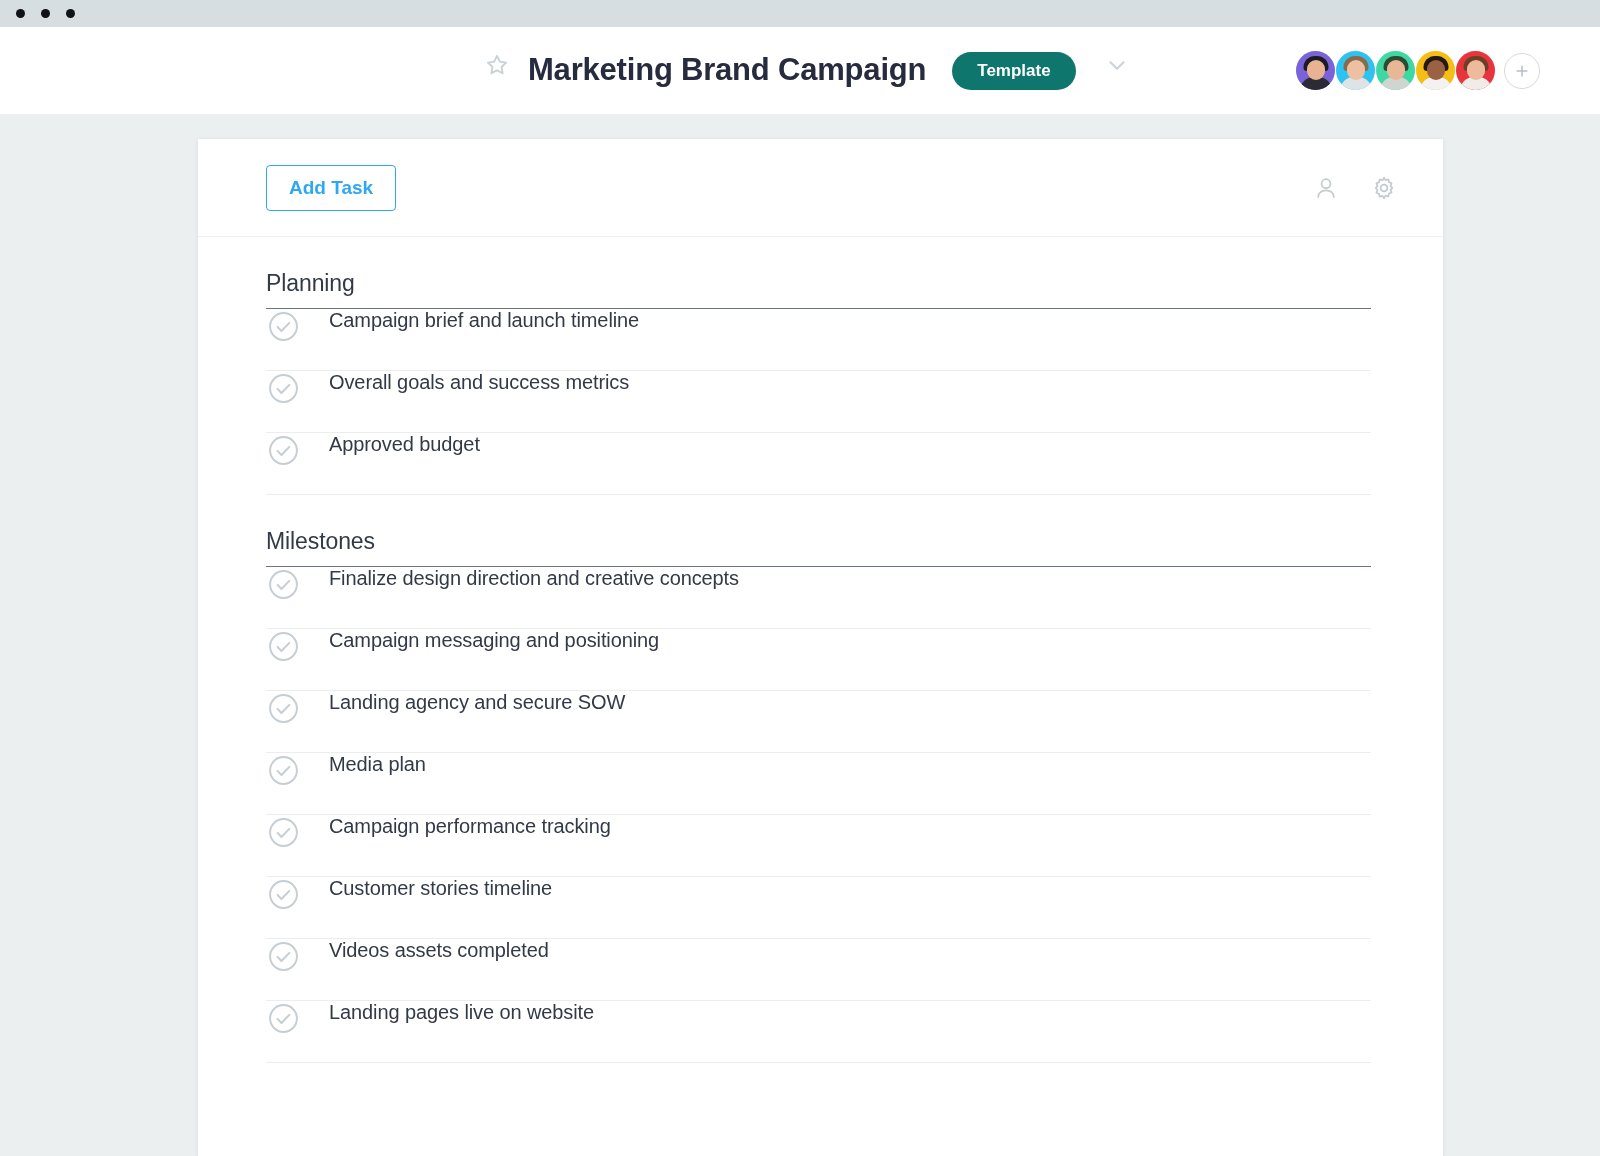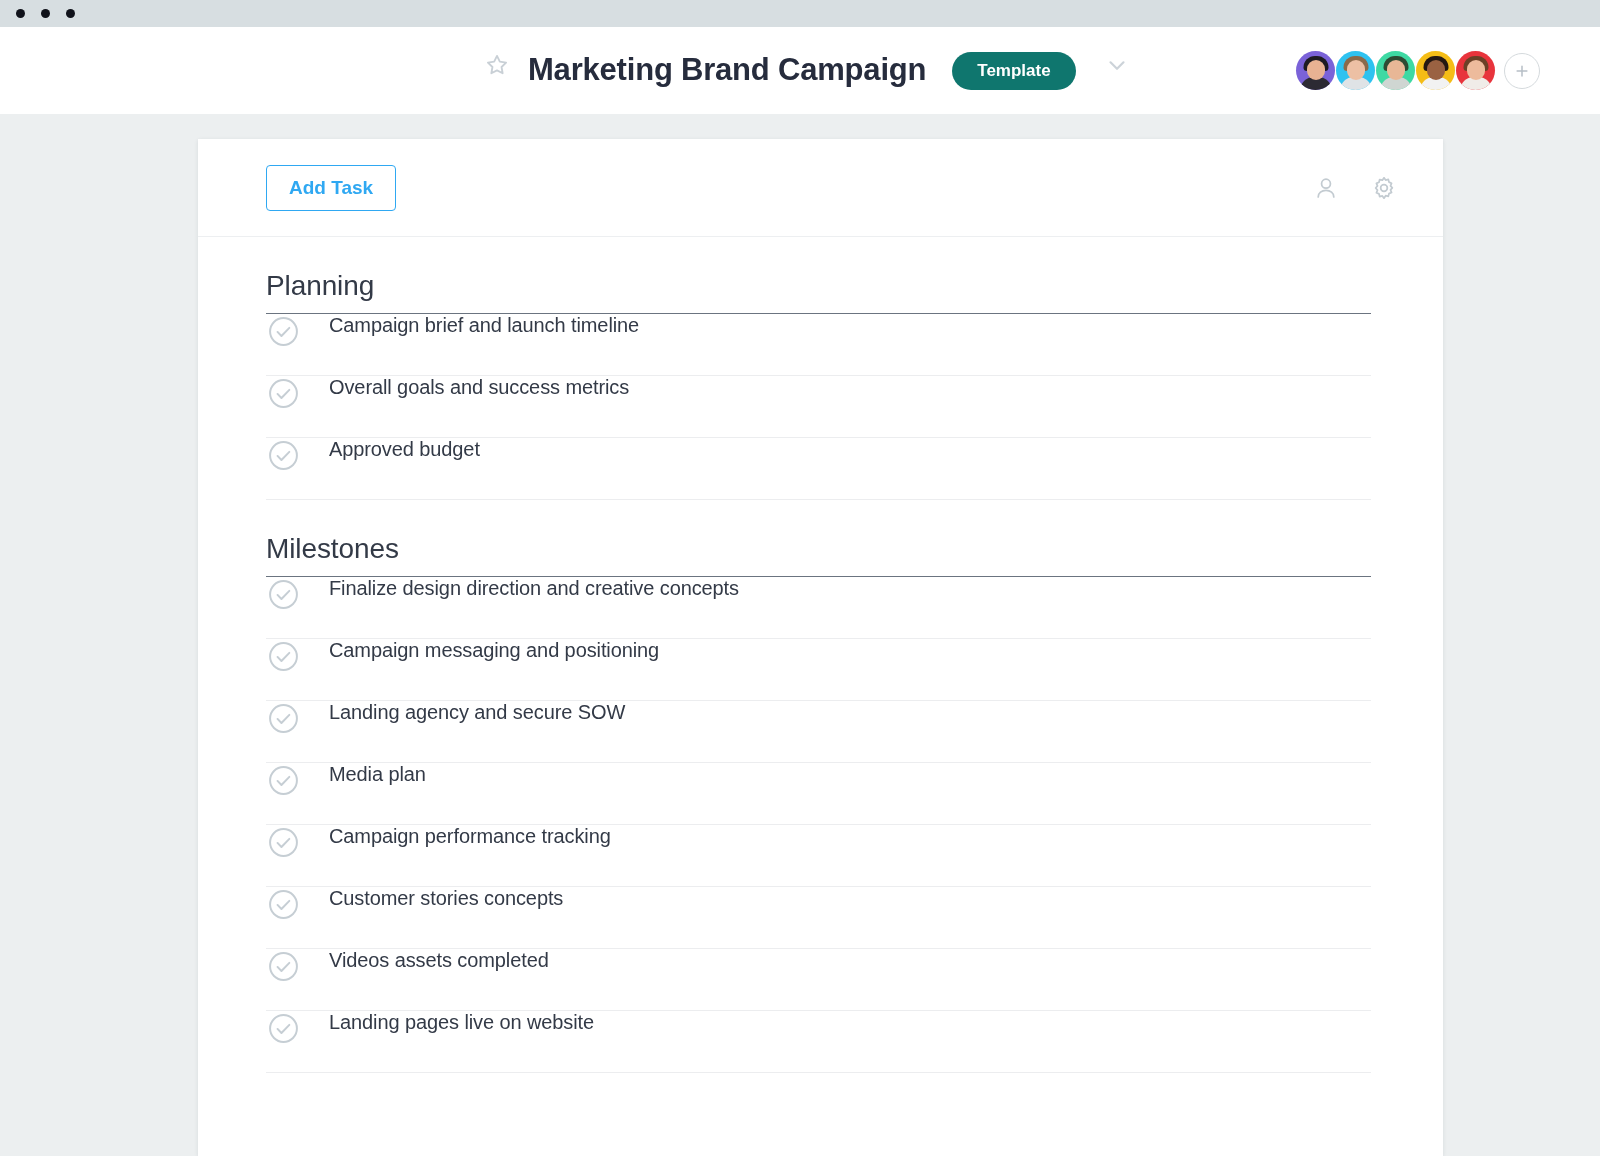--- a/index.html
+++ b/index.html
@@ -181,21 +181,21 @@
     height: 26px;
     display: block;
   }
 
   
   .list-body {
     padding: 0 72px 0 68px;
     box-sizing: border-box;
   }
   .section-title {
-    font-size: 28px;
+    font-size: 23px;
     color: #333a47;
     padding: 33px 0 11px 0;
     border-bottom: 1.6px solid #6b7480;
     letter-spacing: -0.1px;
   }
   .task-row {
     height: 61px;
     display: flex;
     align-items: flex-start;
     border-bottom: 1px solid #ecedef;
@@ -386,21 +386,21 @@
         <span class="task-label">Campaign performance tracking</span>
       </div>
 
       <div class="task-row">
         <span class="task-check-icon">
           <svg viewBox="0 0 24 24" width="35" height="35" fill="none" stroke="#c6ced4" stroke-width="1.35" stroke-linecap="round" stroke-linejoin="round">
             <circle cx="12" cy="12" r="9.2"></circle>
               <path d="M7.9 12.3l2.7 2.8 5.4-5.6"></path>
           </svg>
         </span>
-        <span class="task-label">Customer stories concepts</span>
+        <span class="task-label">Customer stories timeline</span>
       </div>
 
       <div class="task-row">
         <span class="task-check-icon">
           <svg viewBox="0 0 24 24" width="35" height="35" fill="none" stroke="#c6ced4" stroke-width="1.35" stroke-linecap="round" stroke-linejoin="round">
             <circle cx="12" cy="12" r="9.2"></circle>
               <path d="M7.9 12.3l2.7 2.8 5.4-5.6"></path>
           </svg>
         </span>
         <span class="task-label">Videos assets completed</span>

